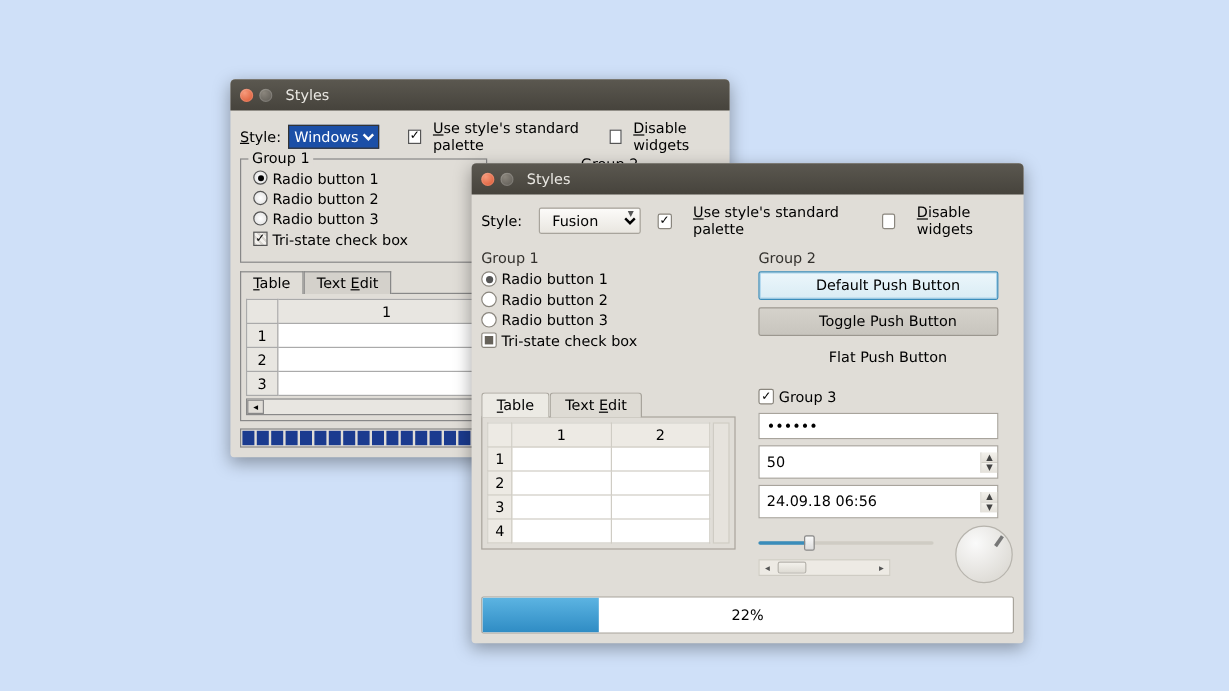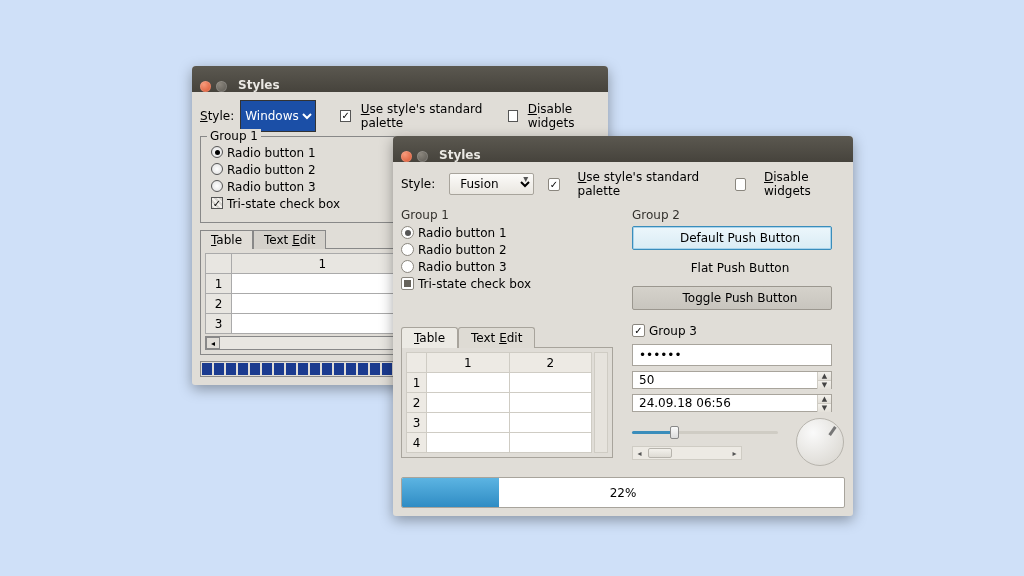--- a/index.html
+++ b/index.html
@@ -1,26 +1,26 @@
 <!DOCTYPE html>
 <html><head>
 <meta charset="utf-8">
 <style>
   * { box-sizing: border-box; margin: 0; padding: 0; font-family: "DejaVu Sans", Arial, sans-serif; font-size: 12px; }
   body { background: #cfe0f8; width: 1024px; height: 576px; position: relative; overflow: hidden; }
   .window { position: absolute; background: #e0ddd7; box-shadow: 0 4px 14px rgba(0,0,0,0.35); border-radius: 4px 4px 3px 3px; }
-  .titlebar { height: 26px; background: linear-gradient(#5b5850,#46433c); border-radius: 4px 4px 0 0; display: flex; align-items: flex-end; padding: 0 8px; color: #eae8e3; font-weight: bold; font-size: 12px; }
+  .titlebar { height: 26px; background: linear-gradient(#5b5850,#46433c); border-radius: 4px 4px 0 0; display: flex; align-items: center; padding: 0 8px; color: #eae8e3; font-weight: normal; font-size: 12px; }
   .titlebar .dot { width: 11px; height: 11px; border-radius: 50%; margin-right: 5px; background: #444; box-shadow: inset 0 0 0 1px rgba(255,255,255,0.15); }
   .titlebar .dot.close { background: radial-gradient(circle at 35% 30%, #f79a7b, #d7512c); }
   .titlebar .dot.min { background: radial-gradient(circle at 35% 30%, #8b867d, #595650); }
   .content { padding: 8px; }
   
   .w95 .fieldset { border: 1px solid #888; margin-top: 4px; padding: 6px 10px 8px 10px; position: relative; }
   .w95 .legend { position: absolute; top: -8px; left: 6px; background: #e0ddd7; padding: 0 3px; }
-  .w95 select { border: 1px solid #333; height: 32px; font-size: 12px; }
+  .w95 select { border: 1px solid #333; height: 20px; font-size: 12px; }
   .w95 select.sel-active { background: #1b4fa7; color: #fff; }
   .w95 .check { width: 12px; height: 12px; border: 1px solid #555; background: #fff; display: inline-flex; align-items: center; justify-content: center; margin-right: 4px; vertical-align: -2px; }
   .w95 .check.checked::after { content: "✓"; font-size: 10px; position: relative; top: -1px; }
   .w95 .check.tri { background: repeating-linear-gradient(45deg,#d8d5d0,#d8d5d0 2px,#f3f1ed 2px,#f3f1ed 4px); }
   .w95 .check.tri::after { content: "✓"; font-size: 10px; }
   .w95 .radio { width: 12px; height: 12px; border-radius: 50%; border: 1px solid #555; background: radial-gradient(#fff,#ddd); display: inline-flex; align-items: center; justify-content: center; margin-right: 4px; vertical-align: -2px; }
   .w95 .radio.sel::after { content: ""; width: 5px; height: 5px; background: #000; border-radius: 50%; }
   .w95 .tabhost { margin-top: 6px; }
   .w95 .tabs { display: flex; gap: 0; }
   .w95 .tab { border: 1px solid #888; border-bottom: none; padding: 2px 10px; background: #e0ddd7; position: relative; top: 1px; }
@@ -54,21 +54,21 @@
   .fusion .tabs{display:flex;margin-top:6px;}
   .fusion .tab{border:1px solid #a8a49c;border-bottom:none;padding:3px 12px;background:#eceae4;border-radius:3px 3px 0 0;position:relative;top:1px;}
   .fusion .tab.inactive{background:#dedbd4;}
   .fusion .tabpanel{border:1px solid #a8a49c;padding:4px;display:flex;gap:2px;}
   .fusion table.grid{border-collapse:collapse;background:#fff;flex:1;}
   .fusion .grid th,.fusion .grid td{border:1px solid #cfccc4;height:20px;text-align:center;font-weight:normal;}
   .fusion .grid th{background:#edeae4;}
   .fusion .vscroll{width:14px;background:#e6e3dd;border:1px solid #cfccc4;}
   .fusion .group3{border:1px solid transparent;}
   .fusion .lineedit{height:22px;width:200px;border:1px solid #a8a49c;background:#fff;padding:0 6px;display:flex;align-items:center;margin-bottom:5px;}
-  .fusion .spin{height:18px;width:200px;border:1px solid #a8a49c;background:#fff;display:flex;align-items:center;margin-bottom:5px;}
+  .fusion .spin{height:28px;width:200px;border:1px solid #a8a49c;background:#fff;display:flex;align-items:center;margin-bottom:5px;}
   .fusion .spin .val{flex:1;padding:0 6px;}
   .fusion .spinbtns{width:14px;display:flex;flex-direction:column;border-left:1px solid #cfccc4;}
   .fusion .spinbtns div{flex:1;display:flex;align-items:center;justify-content:center;font-size:7px;color:#444;background:linear-gradient(#f3f1ec,#e3e0d9);}
   .fusion .spinbtns div:first-child{border-bottom:1px solid #cfccc4;}
   .fusion .slider-row{display:flex;align-items:center;gap:18px;margin-top:6px;}
   .fusion .hslider{flex:1;height:16px;position:relative;}
   .fusion .hslider .track{position:absolute;top:7px;left:0;right:0;height:3px;background:#cfccc4;border-radius:2px;}
   .fusion .hslider .fill{position:absolute;top:7px;left:0;width:28%;height:3px;background:#3a8dbb;border-radius:2px;}
   .fusion .hslider .handle{position:absolute;top:2px;left:26%;width:9px;height:13px;background:linear-gradient(#fafafa,#dcdcdc);border:1px solid #888;border-radius:2px;}
   .fusion .hscroll{height:14px;width:110px;border:1px solid #cfccc4;background:#edeae4;display:flex;align-items:center;margin-top:6px;}
@@ -223,22 +223,22 @@
             <span>Radio button 3</span>
           </div>
         <div class="opt">
             <span class="check tri"></span>
             <span>Tri-state check box</span>
           </div>
       </div>
       <div class="col">
         <div class="grouplabel">Group 2</div>
         <div class="btn default">Default Push Button</div>
+        <div class="btn toggle">Toggle Push Button</div>
         <div class="btn flat">Flat Push Button</div>
-        <div class="btn toggle">Toggle Push Button</div>
       </div>
     </div>
 
     <div class="cols">
       <div class="col">
         <div class="tabs">
           <div class="tab"><span class="underline">T</span>able</div>
           <div class="tab inactive">Text <span class="underline">E</span>dit</div>
         </div>
         <div class="tabpanel">

